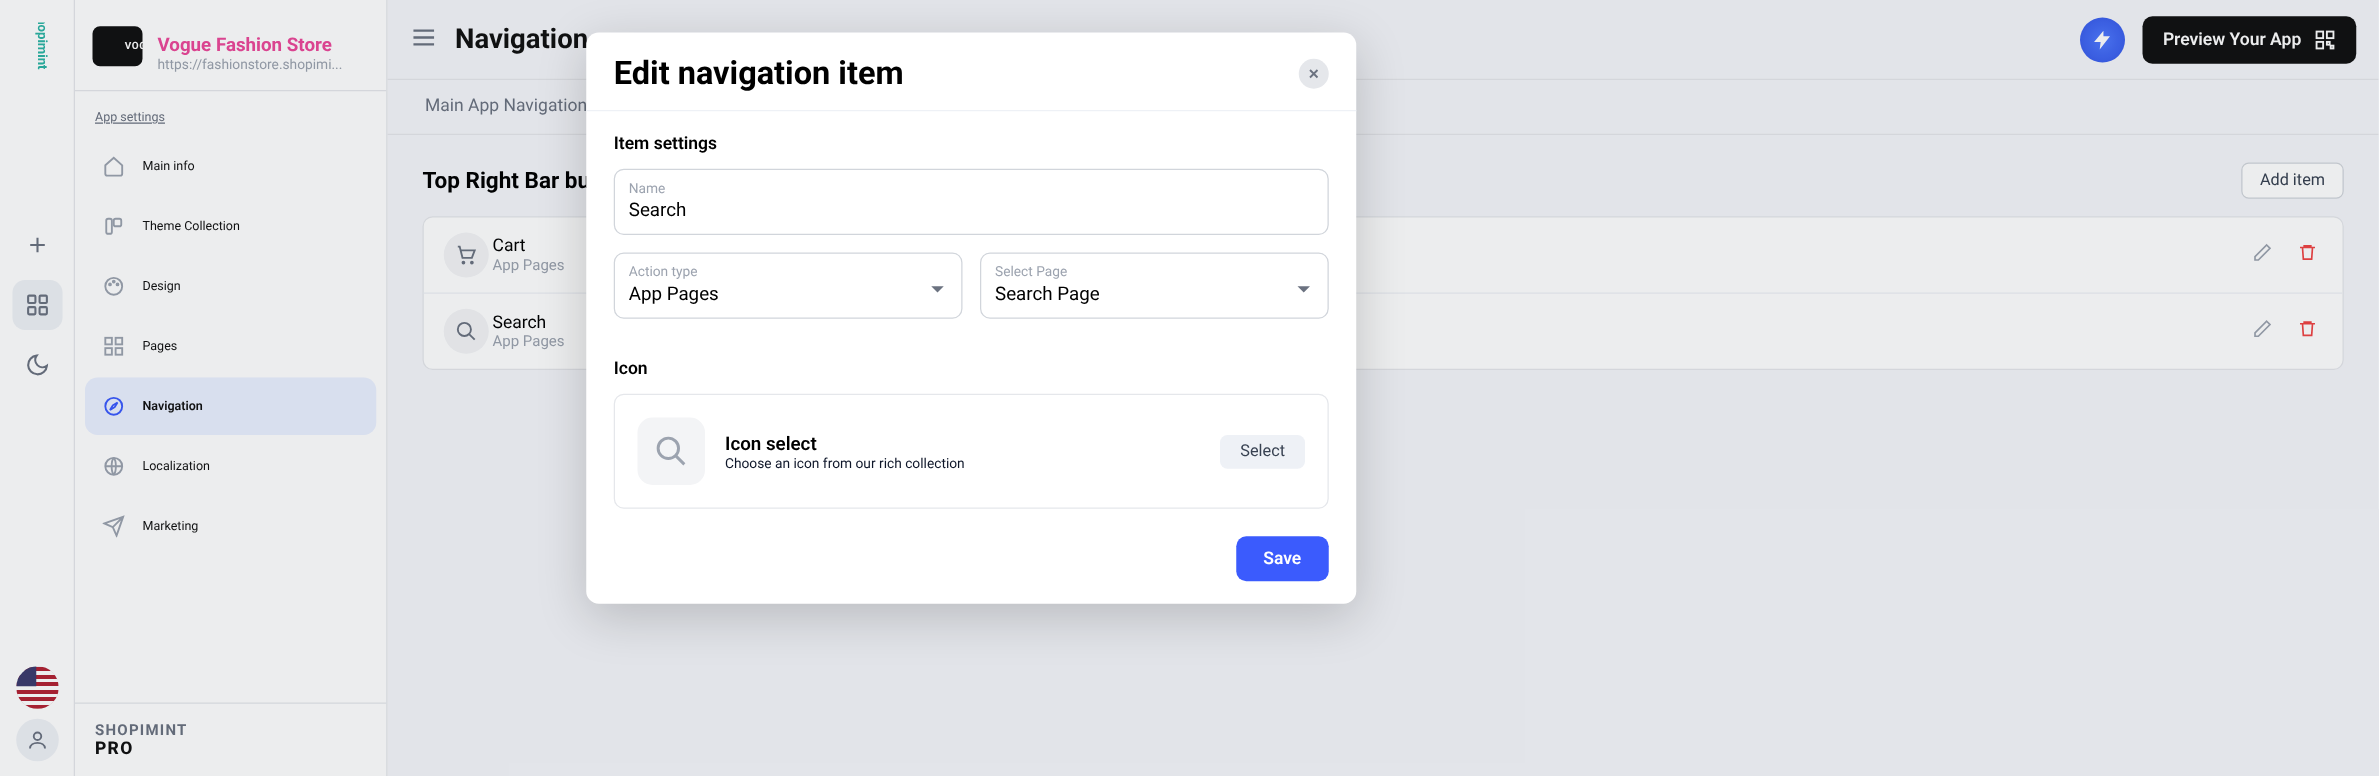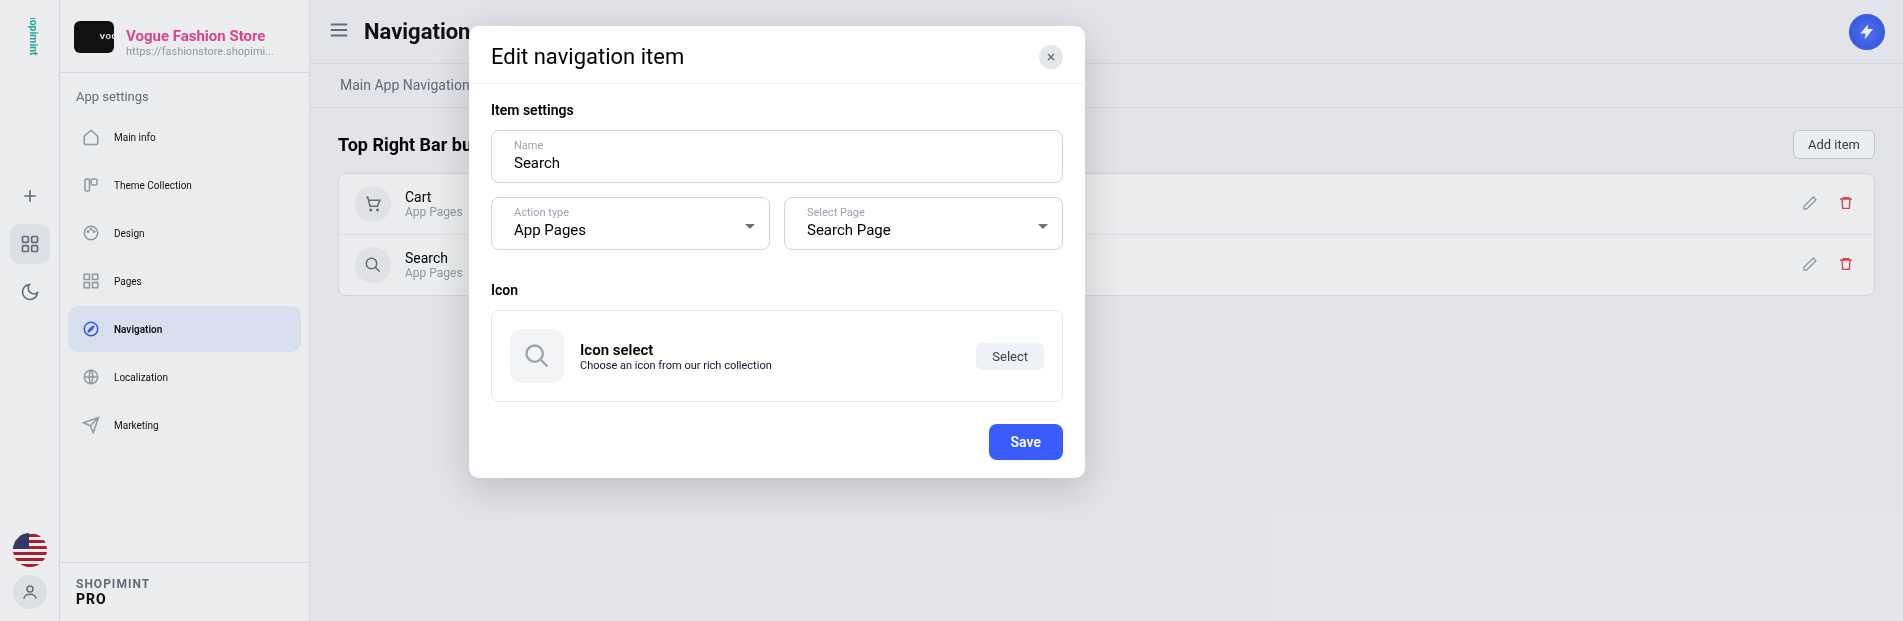--- a/index.html
+++ b/index.html
@@ -89,21 +89,21 @@
       border-bottom: 1px solid #e5e7eb;
     }
     .sidebar-avatar {
       width: 32px;height: 32px;border-radius:6px;background:#111;
       display:flex;align-items:center;justify-content:center;
       color:#fff;font-size:8px;font-weight:700;letter-spacing:0.5px;padding-left:40px;
     }
     .sidebar-store { font-weight: 700; font-size: 15px; color:#ec4899;margin-top:12px; }
     .sidebar-url { font-size: 11px; color:#9ca3af; white-space:nowrap; overflow:hidden; text-overflow:ellipsis; max-width:170px;}
     .sidebar-section-title {
-      font-size: 13px; color:#6b7280; padding: 16px 16px 10px;
+      font-size: 10px; color:#6b7280; padding: 16px 16px 10px; text-decoration: underline;
     }
     .side-nav { display:flex; flex-direction:column; padding: 0 8px; gap: 2px;}
     .side-item {
       display:flex; align-items:center; gap:14px;
       padding: 14px 14px;
       border-radius: 10px;
       cursor:pointer;
       color:#111;
       font-size:10px;
     }
@@ -155,21 +155,21 @@
     .section-head{display:flex;align-items:center;}
     .section-title{font-size:18px;font-weight:700;}
     .add-btn{
       margin-left:auto;border:1px solid #d1d5db;background:#fff;border-radius:6px;
       padding:6px 14px;font-size:13px;cursor:pointer;color:#374151;
     }
     .item-card{
       margin-top:14px;background:#fff;border:1px solid #e5e7eb;border-radius:8px;
     }
     .nav-item-row{
-      display:flex;align-items:center;padding:12px 16px;gap:14px;
+      display:flex;align-items:center;padding:12px 16px;gap:3px;
     }
     .nav-item-row + .nav-item-row{border-top:1px solid #eef1f6;}
     .row-icon{
       width:36px;height:36px;border-radius:50%;background:#f3f4f6;
       display:flex;align-items:center;justify-content:center;color:#6b7280;
     }
     .row-stack{display:flex;flex-direction:column;}
     .row-title{font-size:14px;}
     .row-sub{font-size:12px;color:#9ca3af;}
     .row-actions{margin-left:auto;display:flex;gap:12px;}
@@ -180,33 +180,33 @@
       position:absolute;inset:0;background:rgba(15,23,42,0.08);
     }
     .modal{
       position:absolute;left:469px;top:26px;width:616px;
       background:#fff;border-radius:10px;box-shadow:0 10px 40px rgba(0,0,0,0.18);
       display:flex;flex-direction:column;
     }
     .modal-head{
       display:flex;align-items:center;padding:18px 22px 14px;
     }
-    .modal-title{font-size:22px;font-weight:400;}
+    .modal-title{font-size:26px;font-weight:700;}
     .modal-close{
       margin-left:auto;width:24px;height:24px;border-radius:50%;
       background:#e5e7eb;border:none;cursor:pointer;display:flex;align-items:center;justify-content:center;
       color:#6b7280;
     }
     .modal-body{
       padding:0 22px 6px;border-top:1px solid #eef1f6;
       max-height:360px;overflow:auto;
     }
     .section-label{font-size:14px;font-weight:600;margin:18px 0 12px;}
     .field{
-      border:1px solid #d1d5db;border-radius:8px;padding:8px 22px 10px;
+      border:1px solid #d1d5db;border-radius:8px;padding:8px 11px 10px;
       display:flex;flex-direction:column;margin-bottom:14px;position:relative;
     }
     .field-label{font-size:11px;color:#9ca3af;}
     .field input{
       border:none;outline:none;font-size:15px;padding-top:2px;
     }
     .field-row{display:flex;gap:14px;}
     .field-row .field{flex:1;}
     .field.select::after{
       content:"";position:absolute;right:14px;top:50%;width:0;height:0;
@@ -351,20 +351,30 @@
           <path d="M3 6h18M3 12h18M3 18h18"></path>
         </svg>
     </button>
     <div class="main-title">Navigation</div>
     <div class="main-header-right">
       <div class="bolt-btn">
         <svg width="18" height="18" viewBox="0 0 24 24" fill="currentColor">
             <path d="M13 2L3 14h7l-1 8 11-14h-7l0-6z"></path>
           </svg>
       </div>
+      <button class="preview-btn">
+        <span>Preview Your App</span>
+        <svg class="qr-icon" viewBox="0 0 24 24" fill="none" stroke="currentColor" stroke-width="2">
+            <rect x="3" y="3" width="7" height="7"></rect>
+            <rect x="14" y="3" width="7" height="7"></rect>
+            <rect x="3" y="14" width="7" height="7"></rect>
+            <rect x="14" y="14" width="3" height="3"></rect>
+            <rect x="18" y="18" width="3" height="3"></rect>
+          </svg>
+      </button>
     </div>
   </div>
 
   <div class="tabs">
     <div class="tab">Main App Navigations</div>
     <div class="tab active">Top Right Bar Navigations</div>
     <div class="tab">Drawer Navigations</div>
     <div class="tab">Social Media Navigations</div>
   </div>
 

